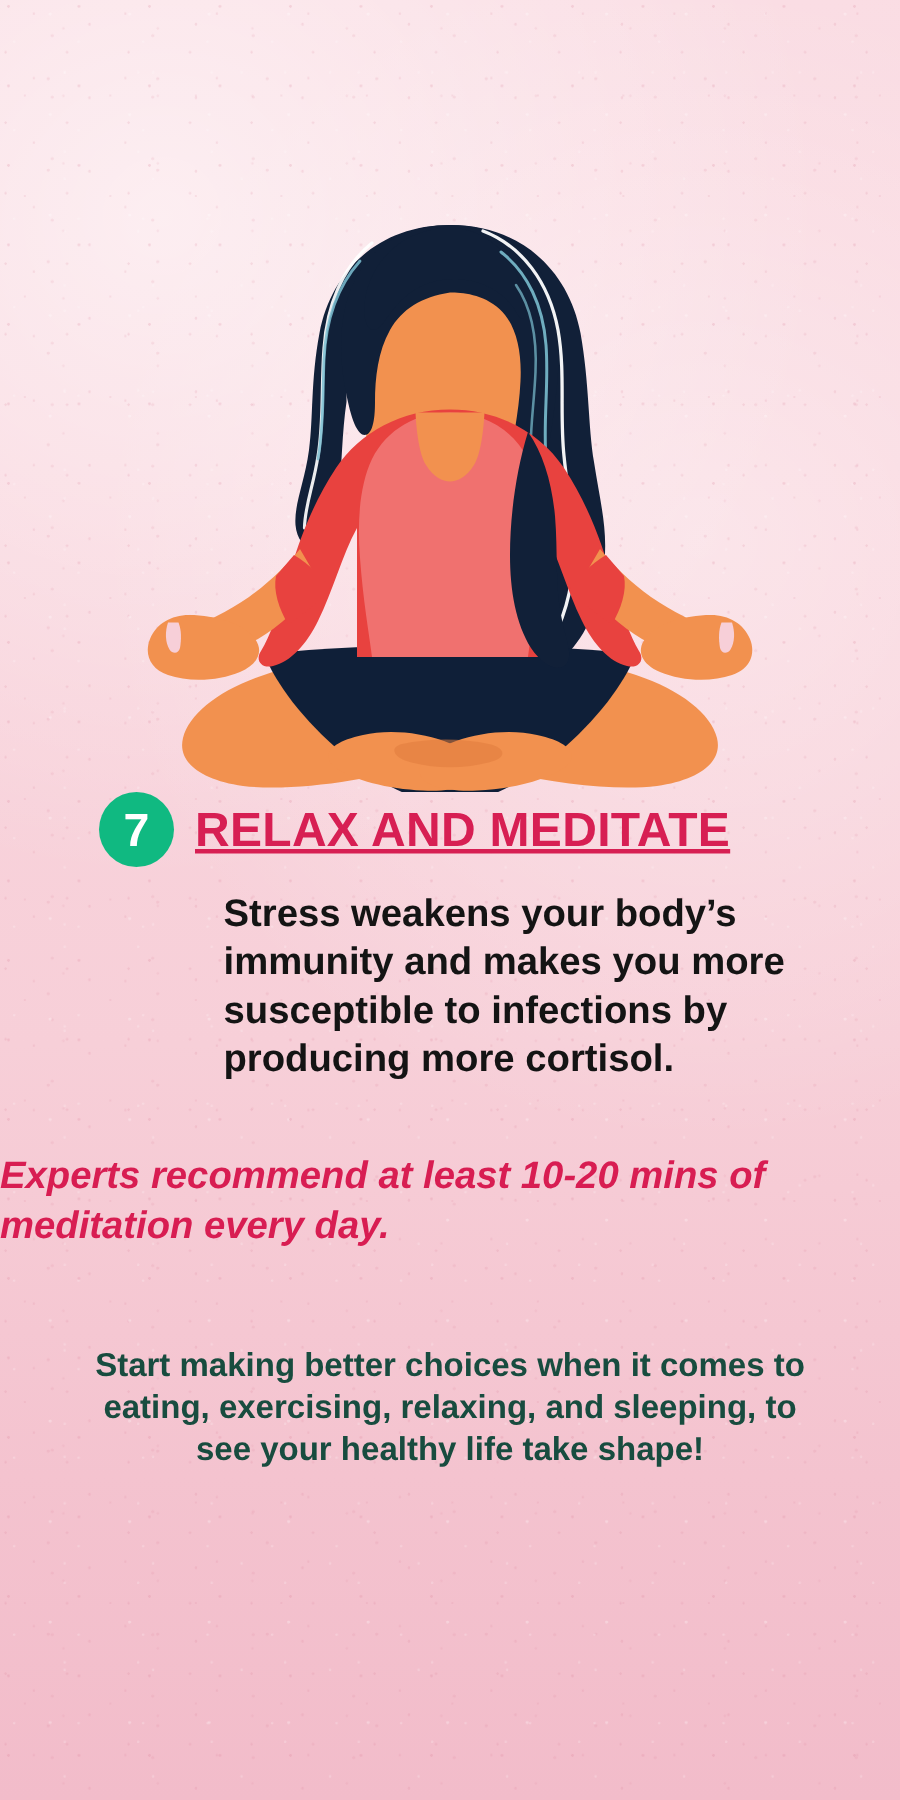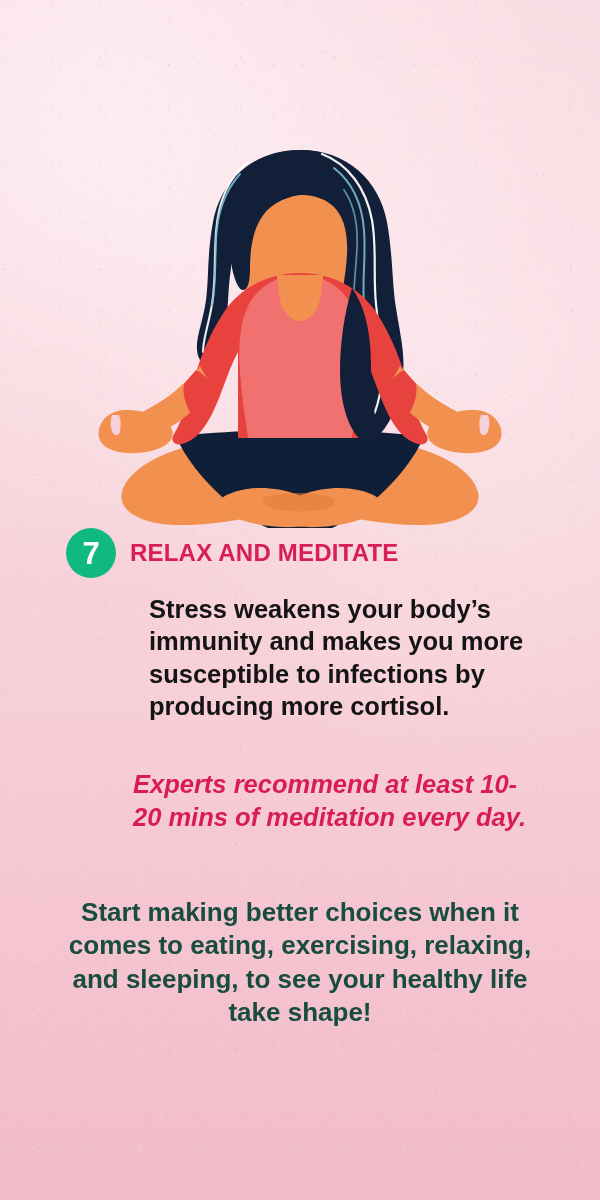--- a/index.html
+++ b/index.html
@@ -81,54 +81,54 @@
     font-size: 31px;
     font-weight: bold;
     display: flex;
     align-items: center;
     justify-content: center;
     flex: 0 0 auto;
     line-height: 1;
   }
   .heading-title {
     color: #d71f53;
-    font-size: 24px;
+    font-size: 32px;
     font-weight: bold;
     letter-spacing: 0.2px;
     line-height: 1;
     white-space: nowrap;
+    text-decoration: underline;
   }
 
   .body-copy {
     margin: 15px 0 0 16px;
     padding-left: 133px;
     padding-right: 56px;
     color: #141414;
     font-size: 25.5px;
     font-weight: bold;
     line-height: 1.265;
   }
 
   .emphasis-copy {
     margin: 46px 0 0 0;
-    padding-left: 133px;
     padding-right: 56px;
     color: #d81d52;
     font-size: 25.5px;
     font-weight: bold;
     font-style: italic;
     line-height: 1.285;
   }
 
   .closing-copy {
     margin: 62px 0 0 0;
     padding: 0 56px;
     text-align: center;
     color: #184c3f;
-    font-size: 26px;
+    font-size: 22px;
     font-weight: bold;
     line-height: 1.29;
   }
 </style>
 </head>
 <body>
 
 <div id="poster">
 
   <div id="grain"></div>

